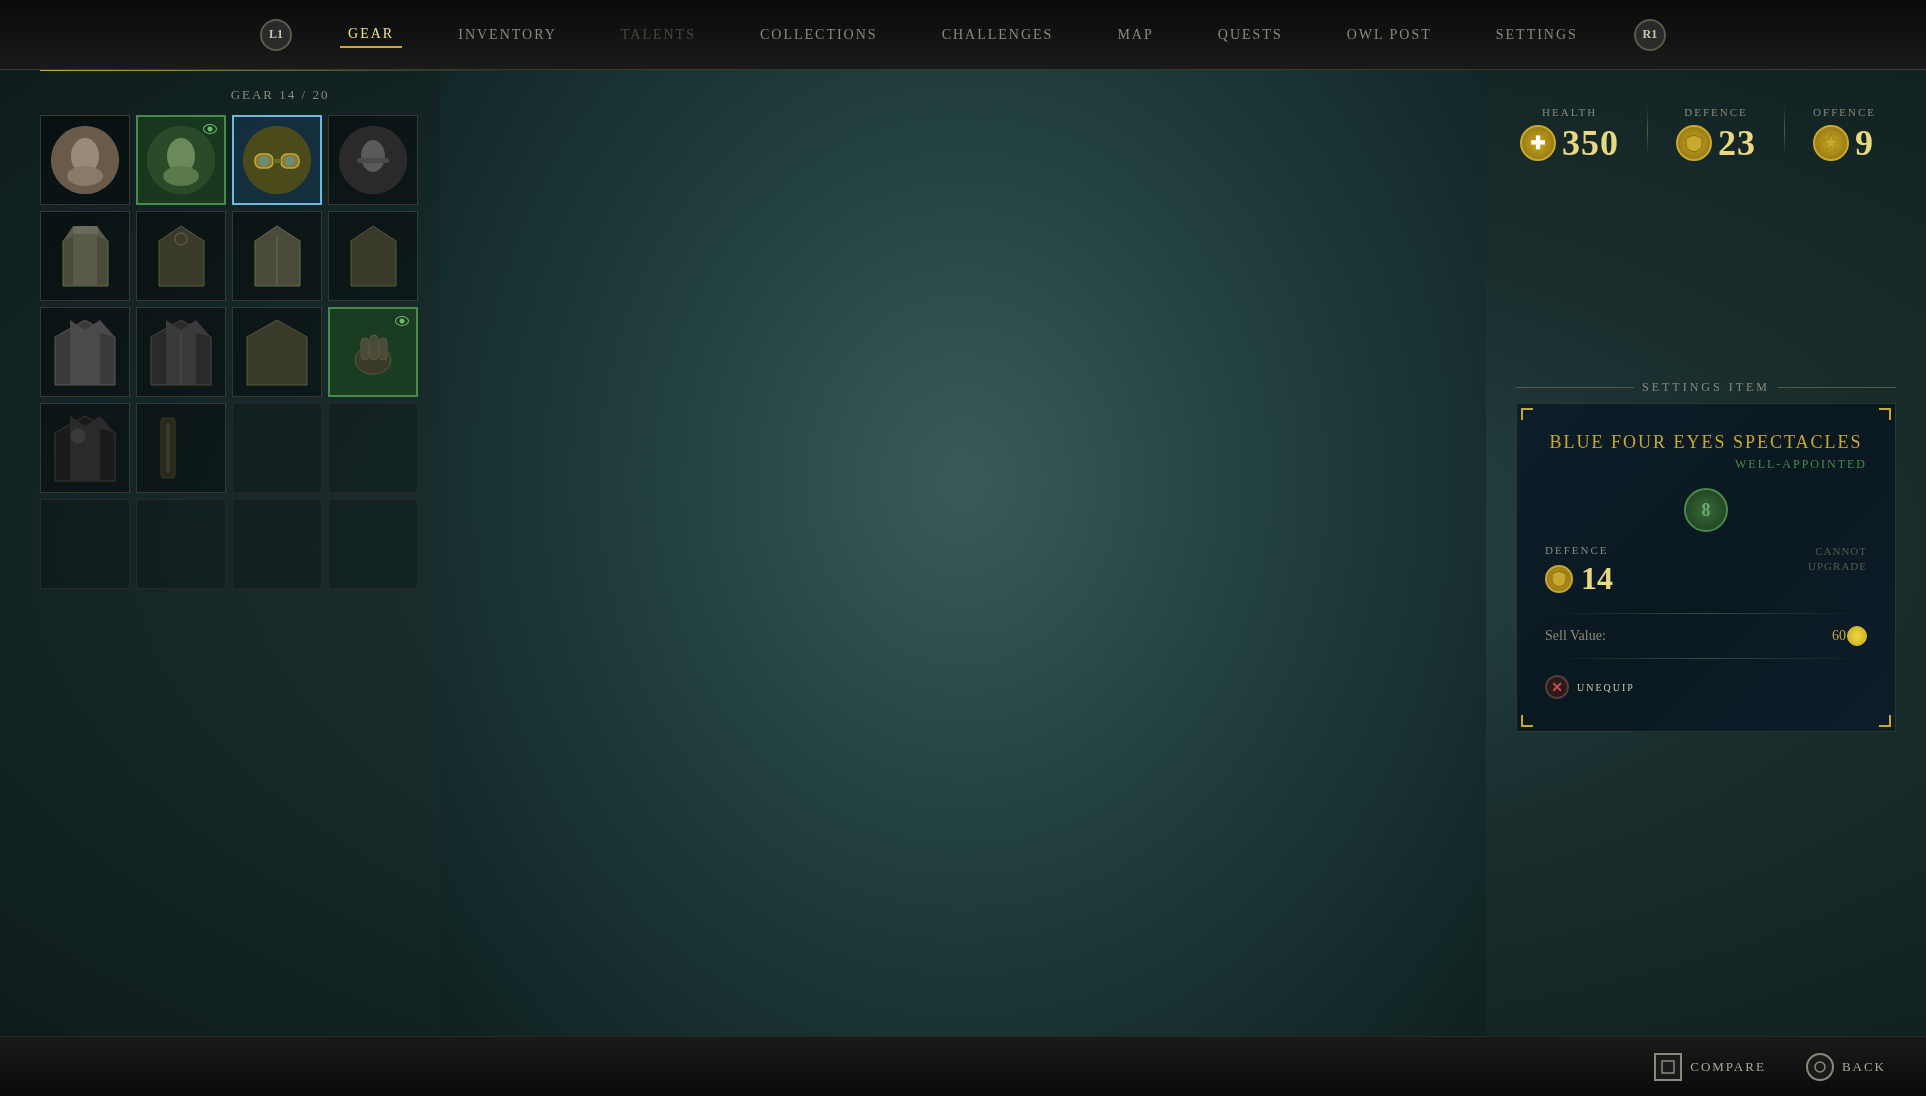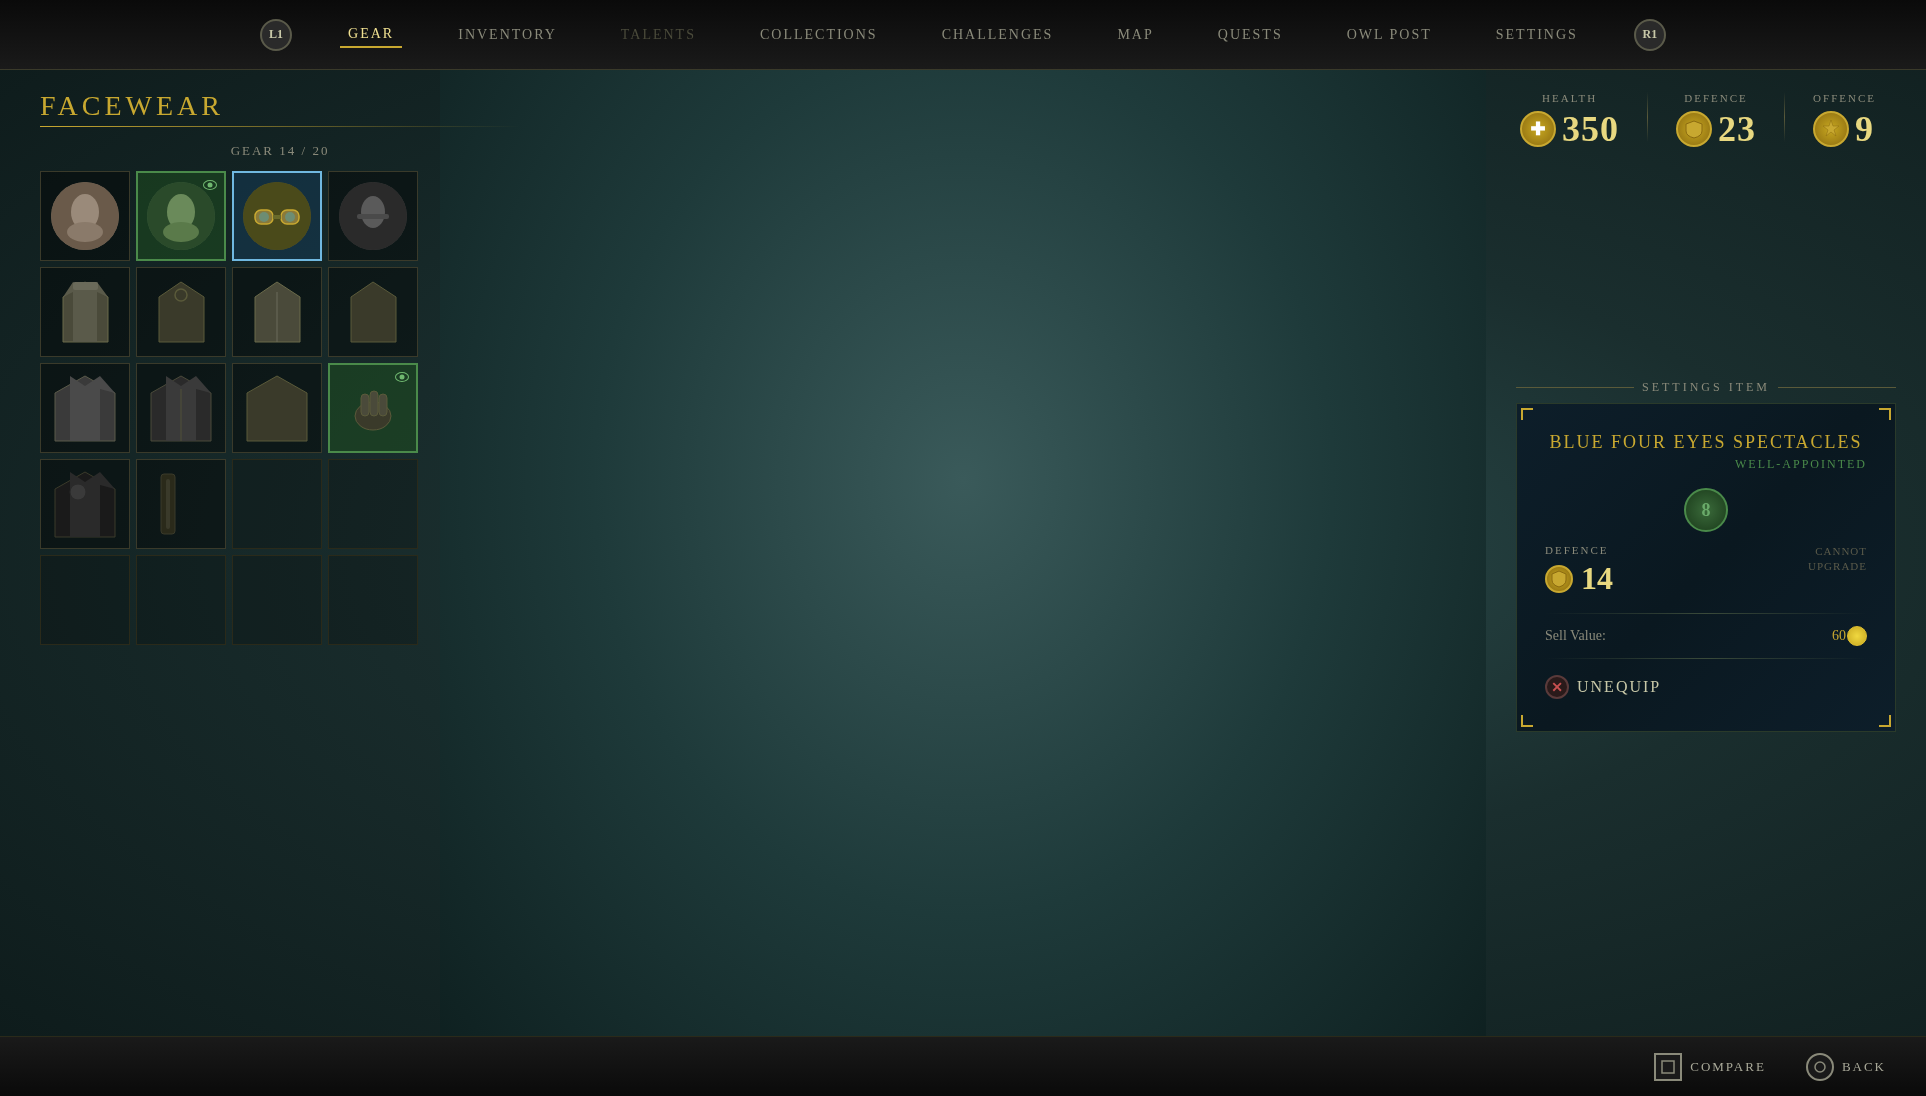--- a/index.html
+++ b/index.html
@@ -162,21 +162,21 @@
 
     .character-bg {
       position: absolute;
       inset: 0;
       background: radial-gradient(ellipse at 50% 40%, #3a5a5a 0%, #1e3a3a 50%, #0d1e1e 100%);
     }
 
     
     .stats-panel {
       position: absolute;
-      top: 92px;
+      top: 106px;
       right: 50px;
       display: flex;
       gap: 28px;
       z-index: 10;
       align-items: flex-start;
     }
 
     .stat-label {
       font-size: 11px;
       letter-spacing: 2px;
@@ -425,21 +425,21 @@
       border: 2px solid #5a3a3a;
       display: flex;
       align-items: center;
       justify-content: center;
       color: #c85050;
       font-size: 14px;
       font-weight: bold;
     }
 
     .unequip-label {
-      font-size: 16px;
+      font-size: 10px;
       letter-spacing: 2px;
       color: #c8c8a8;
       text-transform: uppercase;
       font-family: Liberation Serif, serif;
     }
 
     
     .bottom-bar {
       position: absolute;
       bottom: 0;
@@ -580,21 +580,20 @@
   <div class="nav-button">QUESTS</div>
   <div class="nav-button">OWL POST</div>
   <div class="nav-button">SETTINGS</div>
 
   <div class="nav-controller-btn">
     <span>R1</span>
   </div>
 </nav>
 
 <div class="sidebar">
-  <h2 class="facewear-title">FACEWEAR</h2>
   <div class="facewear-underline"></div>
 
   <div class="gear-counter">GEAR  14 / 20</div>
 
   <div class="gear-grid">
 
     <div class="gear-slot">
       <div class="gear-slot-inner">
         <div class="face-icon-1">
           

